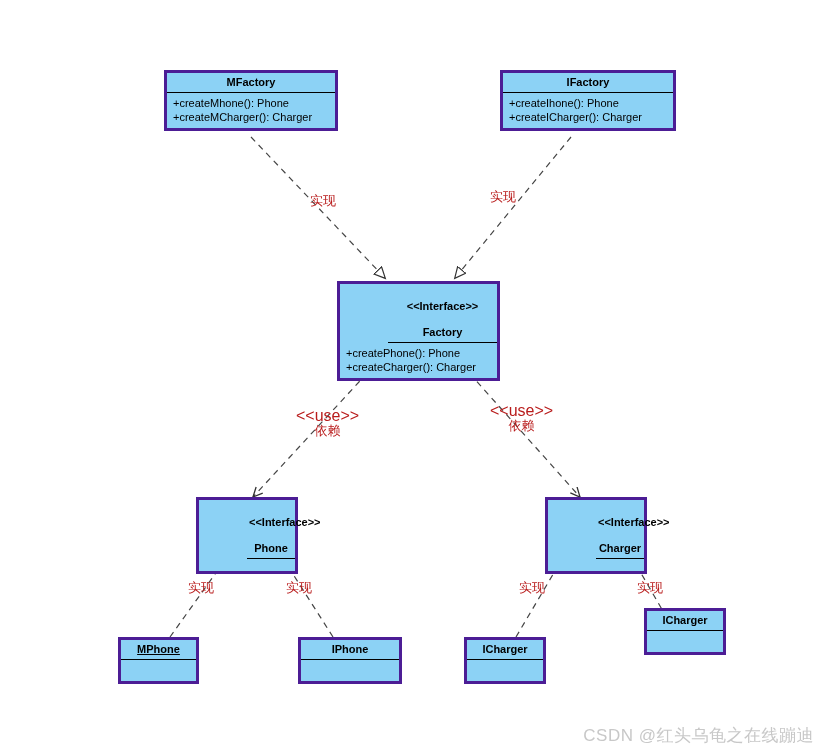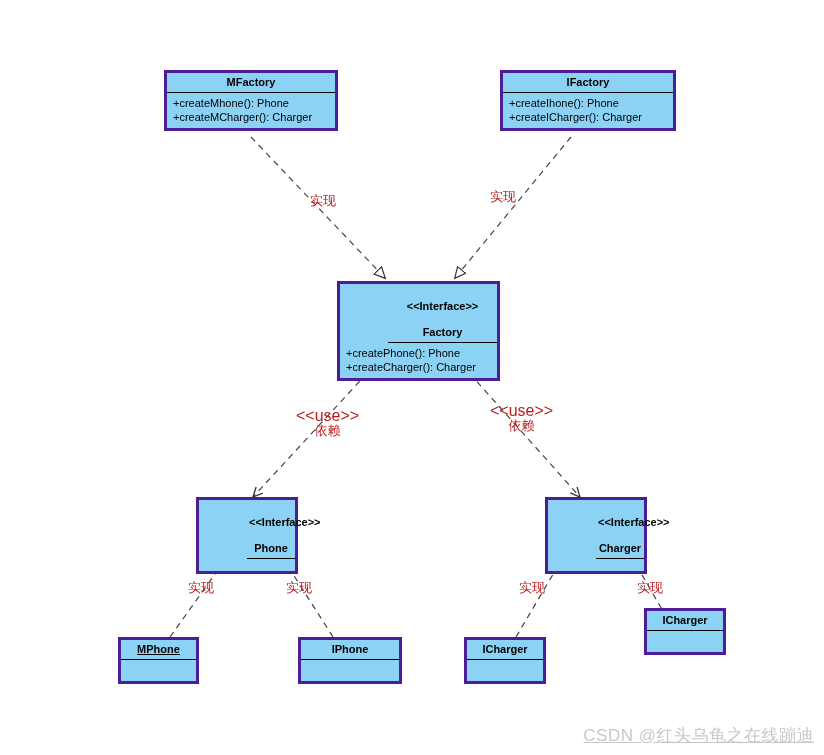--- a/index.html
+++ b/index.html
@@ -78,21 +78,20 @@
   }
   .watermark {
     position: absolute;
     right: 10px;
     bottom: 8px;
     color: #C8C8C8;
     font-size: 17px;
     letter-spacing: 0.5px;
     font-family: "Liberation Sans", "DejaVu Sans", sans-serif;
     z-index: 9;
-    text-decoration: underline;
   }
 </style>
 </head>
 <body>
 
 <div id="canvas">
 
   <svg id="edges" viewBox="0 0 824 755" width="824" height="755" xmlns="http://www.w3.org/2000/svg">
     <defs>
       <marker id="hollow-tri" markerWidth="14" markerHeight="14" refX="11" refY="6" orient="auto" markerUnits="userSpaceOnUse">

